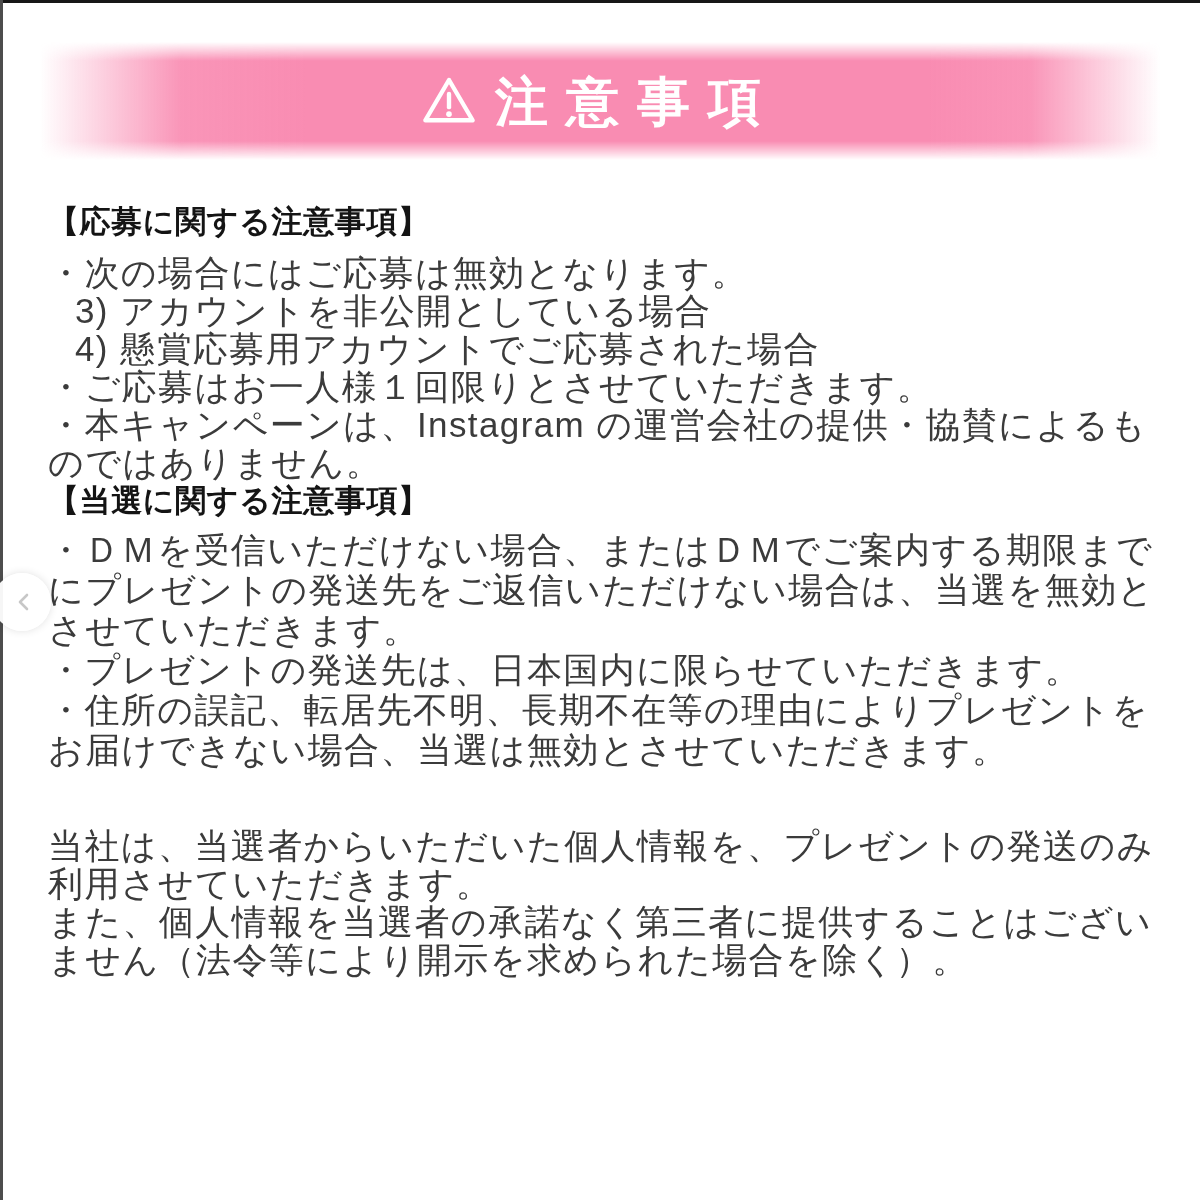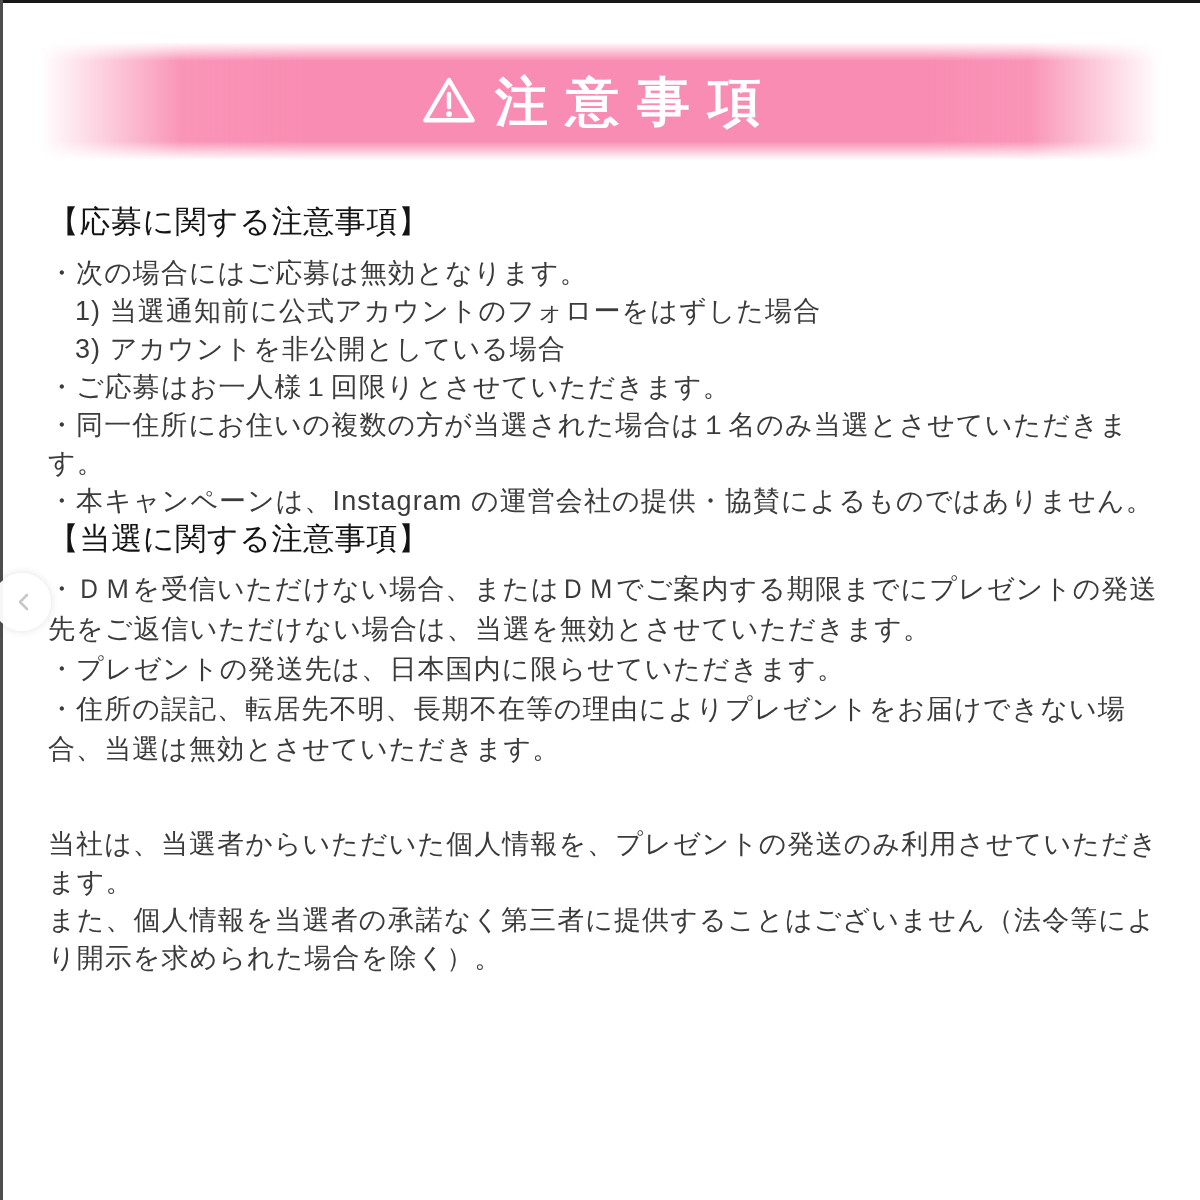--- a/index.html
+++ b/index.html
@@ -91,27 +91,27 @@
     position: absolute;
     left: 48px;
     top: 203px;
     width: 1112px;
     color: #3b3b3b;
   }
   .section-heading {
     margin: 0 0 14px 0;
     font-size: 31px;
     line-height: 37px;
-    font-weight: 400;
+    font-weight: 700;
     color: #141414;
     letter-spacing: 0.02em;
   }
   .line {
     margin: 0;
-    font-size: 27px;
+    font-size: 35px;
     letter-spacing: 0.04em;
   }
   .sec-1 .line { line-height: 38px; }
   .sec-2 .line { line-height: 40px; font-family: Liberation Mono, monospace; }
   .sec-3 .line { line-height: 38px; }
   .numbered { padding-left: 27px; }
   .sec-2 { }
   .sec-3 { margin-top: 54px; }
 </style>
 </head>
@@ -139,24 +139,23 @@
         <polyline points="13,3 6,10 13,17" fill="none" stroke="#c7c7c7" stroke-width="2.6" stroke-linecap="round" stroke-linejoin="round"></polyline>
       </svg>
     </span>
   </button>
 
   <main class="content">
 
     <section class="sec-1">
       <h2 class="section-heading">【応募に関する注意事項】</h2>
       <p class="line">・次の場合にはご応募は無効となります。</p>
-      <p class="line numbered">1) 当選通知前に公式アカウントのフォローをはずした場合</p>
       <p class="line numbered">3) アカウントを非公開としている場合</p>
+      <p class="line numbered">4) 懸賞応募用アカウントでご応募された場合</p>
       <p class="line">・ご応募はお一人様１回限りとさせていただきます。</p>
-      <p class="line">・同一住所にお住いの複数の方が当選された場合は１名のみ当選とさせていただきます。</p>
       <p class="line">・本キャンペーンは、Instagram の運営会社の提供・協賛によるものではありません。</p>
     </section>
 
     <section class="sec-2">
       <h2 class="section-heading">【当選に関する注意事項】</h2>
       <p class="line">・ＤＭを受信いただけない場合、またはＤＭでご案内する期限までにプレゼントの発送先をご返信いただけない場合は、当選を無効とさせていただきます。</p>
       <p class="line">・プレゼントの発送先は、日本国内に限らせていただきます。</p>
       <p class="line">・住所の誤記、転居先不明、長期不在等の理由によりプレゼントをお届けできない場合、当選は無効とさせていただきます。</p>
     </section>
 

